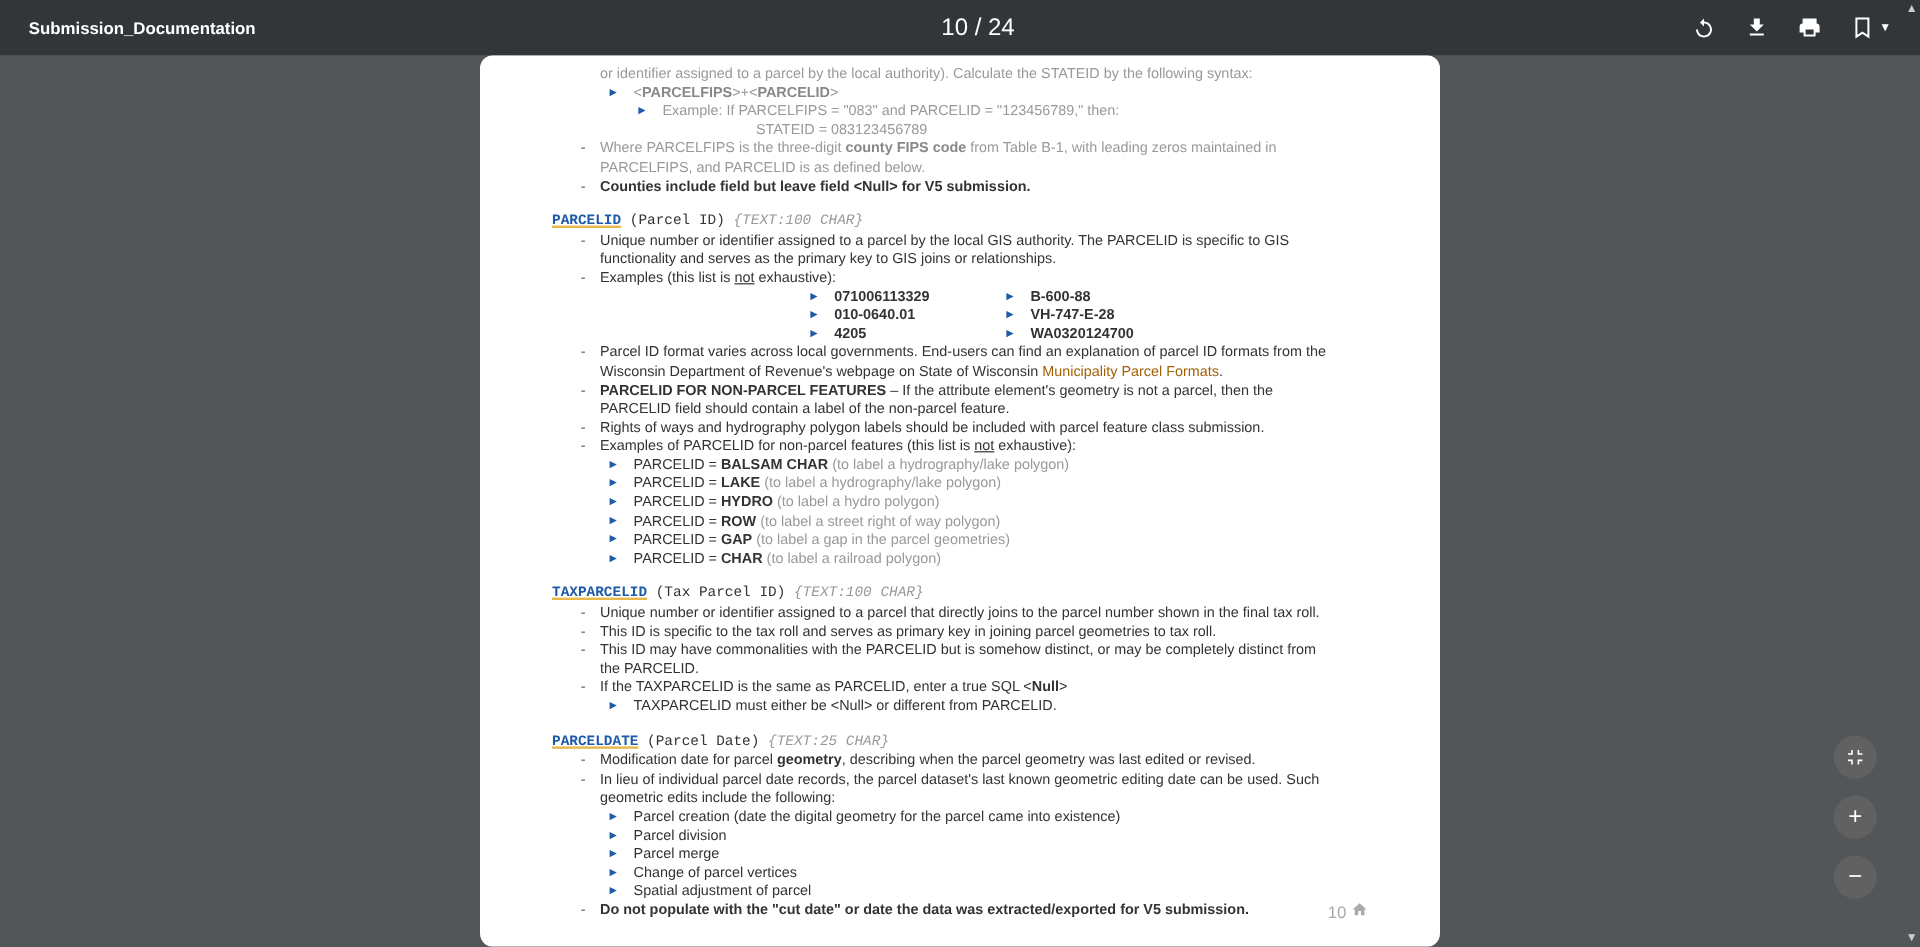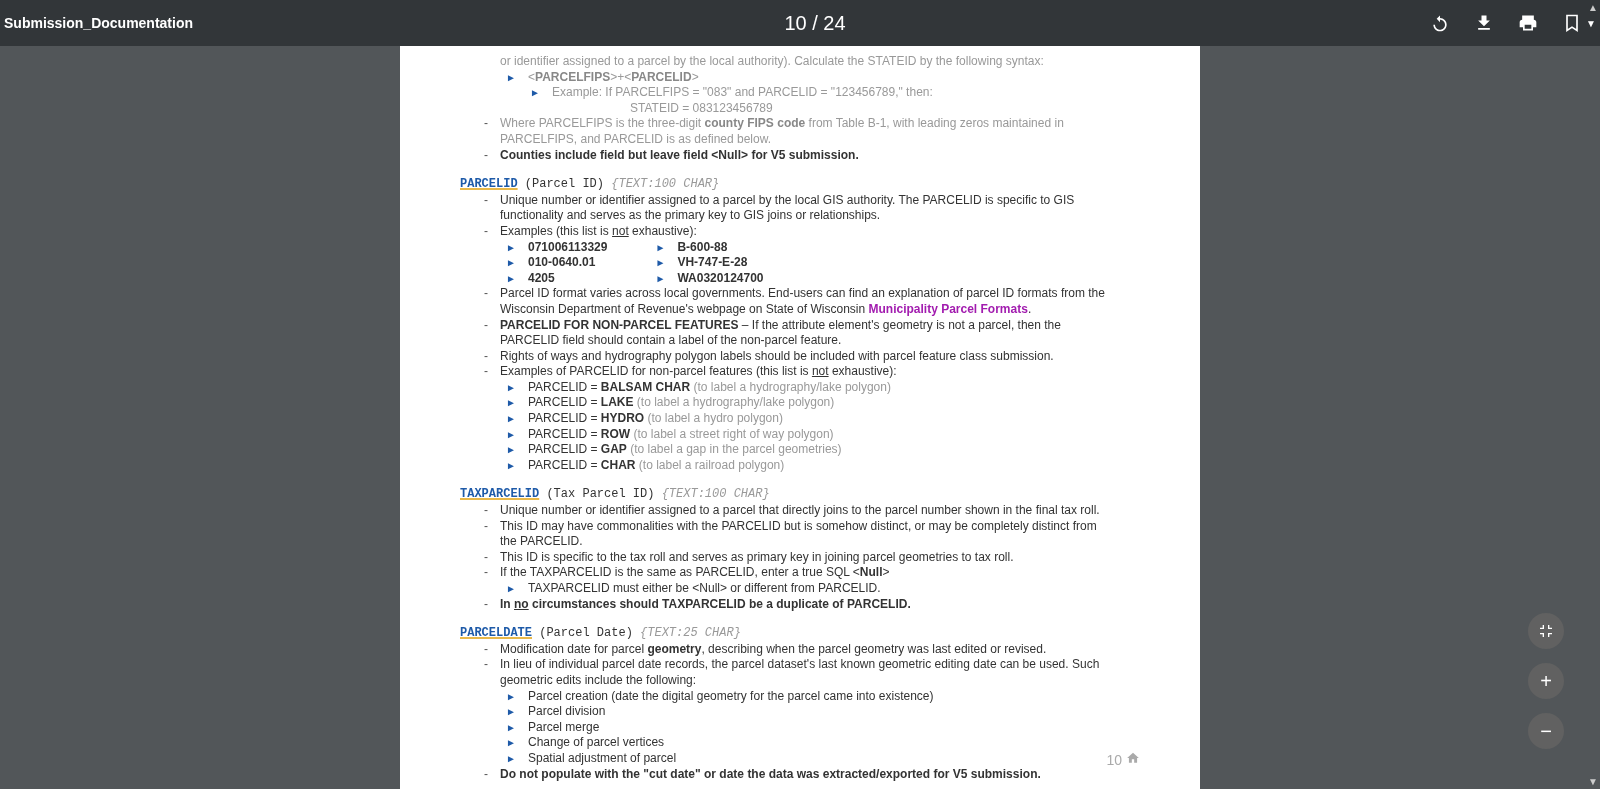--- a/index.html
+++ b/index.html
@@ -9,21 +9,21 @@
     width: 1600px;
     height: 789px;
     overflow: hidden;
     position: relative;
   }
   .toolbar {
     background: #323639;
     height: 46px;
     display: flex;
     align-items: center;
-    padding: 0 4px;
+    padding: 0 24px;
     color: #fff;
     position: relative;
   }
   .doc-title { font-size: 14px; font-weight: bold; }
   .page-indicator {
     position: absolute;
     left: 50%;
     transform: translateX(-50%);
     font-size: 20px;
     margin-left: 15px;
@@ -43,40 +43,41 @@
   }
   .page {
     background: #fff;
     width: 800px;
     min-height: 743px;
     padding: 8px 88px 40px 60px;
     font-size: 12px;
     color: #333;
     line-height: 1.3;
     position: relative;
+    border-radius: 11px;
   }
   .bullet-dash { display: flex; margin-left: 24px; }
   .bullet-dash::before { content: "-"; width: 16px; flex-shrink: 0; color: #555; }
   .bullet-tri { display: flex; margin-left: 46px; }
   .bullet-tri::before { content: "►"; width: 22px; flex-shrink: 0; color: #1e5aa8; font-size: 10px; padding-top: 1px; }
   .bullet-tri-sub { display: flex; margin-left: 70px; }
   .bullet-tri-sub::before { content: "►"; width: 22px; flex-shrink: 0; color: #1e5aa8; font-size: 10px; padding-top: 1px; }
   .field-header { margin-top: 14px; font-family: Liberation Mono, monospace; }
   .field-name {
     color: #1e5aa8;
     font-weight: bold;
     text-decoration: underline;
     text-decoration-color: #e8b84a;
     text-decoration-thickness: 2px;
   }
   .gray { color: #999; }
-  .cols { display: flex; gap: 48px; margin-left: 46px; }
+  .cols { display: flex; gap: 62px; margin-left: 46px; justify-content: center; }
   .col-item { display: flex; }
   .col-item::before { content: "►"; width: 22px; flex-shrink: 0; color: #1e5aa8; font-size: 10px; padding-top: 1px; }
-  .link { color: #a21caf; font-weight: bold; }
+  .link { color: #a16207; }
   .page-num {
     position: absolute;
     bottom: 20px;
     right: 60px;
     color: #aaa;
     font-size: 14px;
     display: flex;
     gap: 4px;
   }
   .fab-group {
@@ -206,29 +207,26 @@
         </div>
         <div class="bullet-tri">
           <span>PARCELID = <b>CHAR</b><span class="gray"> (to label a railroad polygon)</span></span>
         </div>
       </div>
 
     <div class="field-header">
       <span class="field-name">TAXPARCELID</span><span> (Tax Parcel ID) </span><i class="gray">{TEXT:100 CHAR}</i>
     </div>
     <div class="bullet-dash">Unique number or identifier assigned to a parcel that directly joins to the parcel number shown in the final tax roll.</div>
+    <div class="bullet-dash">This ID is specific to the tax roll and serves as primary key in joining parcel geometries to tax roll.</div>
     <div class="bullet-dash">This ID may have commonalities with the PARCELID but is somehow distinct, or may be completely distinct from the PARCELID.</div>
-    <div class="bullet-dash">This ID is specific to the tax roll and serves as primary key in joining parcel geometries to tax roll.</div>
     <div class="bullet-dash">
       <span><span>If the TAXPARCELID is the same as PARCELID, enter a true SQL &lt;</span><b>Null</b><span>&gt;</span></span>
     </div>
     <div class="bullet-tri">TAXPARCELID must either be &lt;Null&gt; or different from PARCELID.</div>
-    <div class="bullet-dash">
-      <b><span>In </span><u>no</u><span> circumstances should TAXPARCELID be a duplicate of PARCELID.</span></b>
-    </div>
 
     <div class="field-header">
       <span class="field-name">PARCELDATE</span><span> (Parcel Date) </span><i class="gray">{TEXT:25 CHAR}</i>
     </div>
     <div class="bullet-dash">
       <span><span>Modification date for parcel </span><b>geometry</b><span>, describing when the parcel geometry was last edited or revised.</span></span>
     </div>
     <div class="bullet-dash">In lieu of individual parcel date records, the parcel dataset's last known geometric editing date can be used. Such geometric edits include the following:</div>
     <div id="edits-list">
         <div class="bullet-tri">Parcel creation (date the digital geometry for the parcel came into existence)</div>

